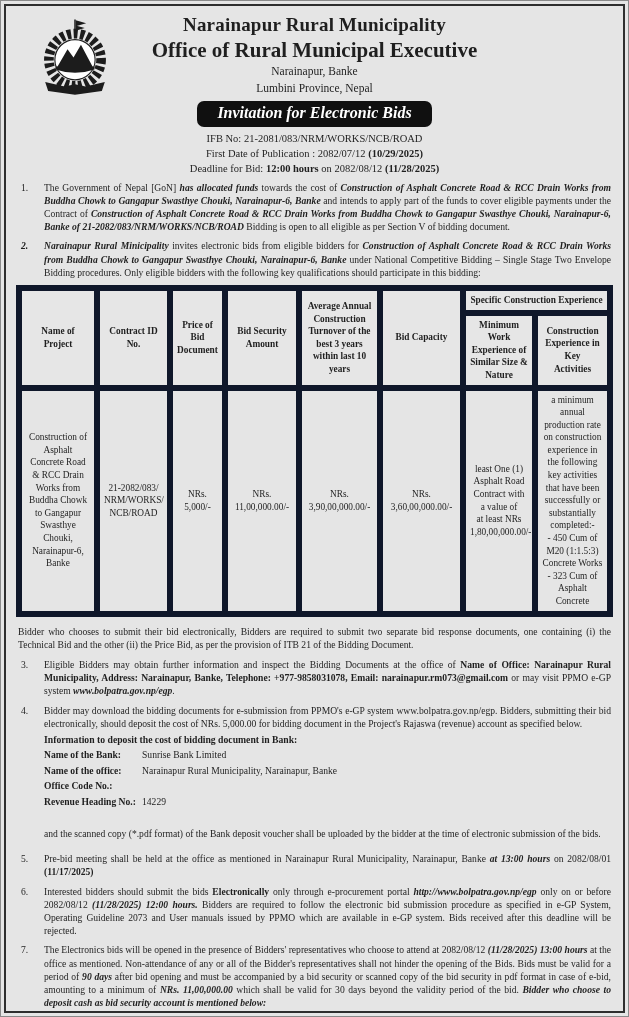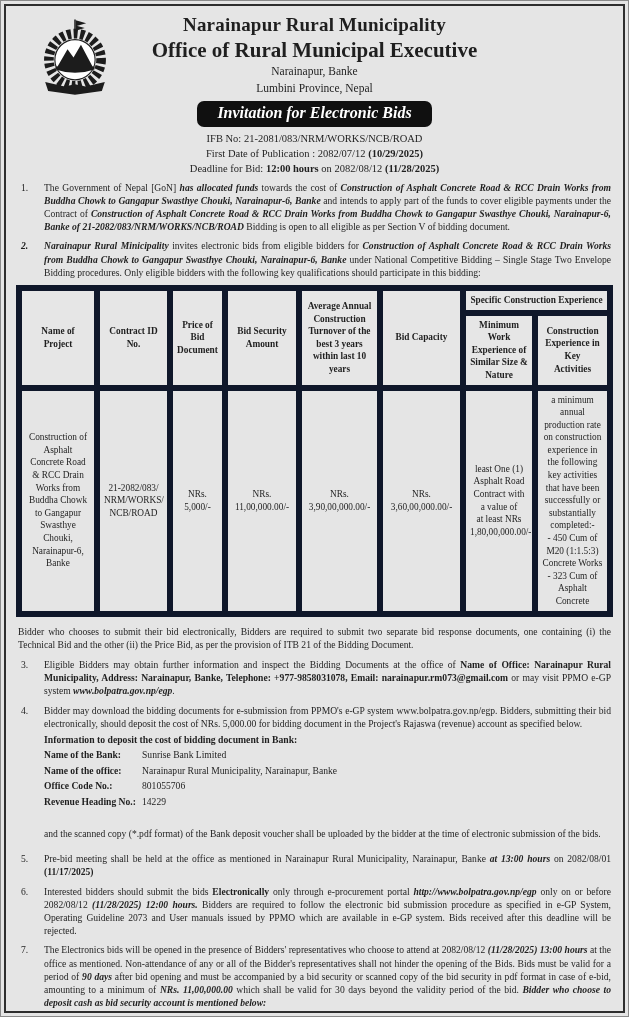--- a/index.html
+++ b/index.html
@@ -213,21 +213,20 @@
           <div class="bank-row">
             <div class="bank-label">Name of the Bank:</div>
             <div class="bank-value"><span>Sunrise Bank  Limited</span></div>
           </div>
           <div class="bank-row">
             <div class="bank-label">Name of the office:</div>
             <div class="bank-value"><span>Narainapur Rural Municipality, Narainapur, Banke</span></div>
           </div>
           <div class="bank-row">
             <div class="bank-label">Office Code No.:</div>
-            <div class="bank-value"><span>801055706</span></div>
           </div>
           <div class="bank-row">
             <div class="bank-label">Revenue Heading No.:</div>
             <div class="bank-value"><span>14229</span></div>
           </div>
           <div class="bank-footer">and the scanned copy (*.pdf format) of the Bank deposit voucher shall be uploaded by the bidder at the time of electronic submission of the bids.</div>
         </div>
       </div>
     </div>
 

